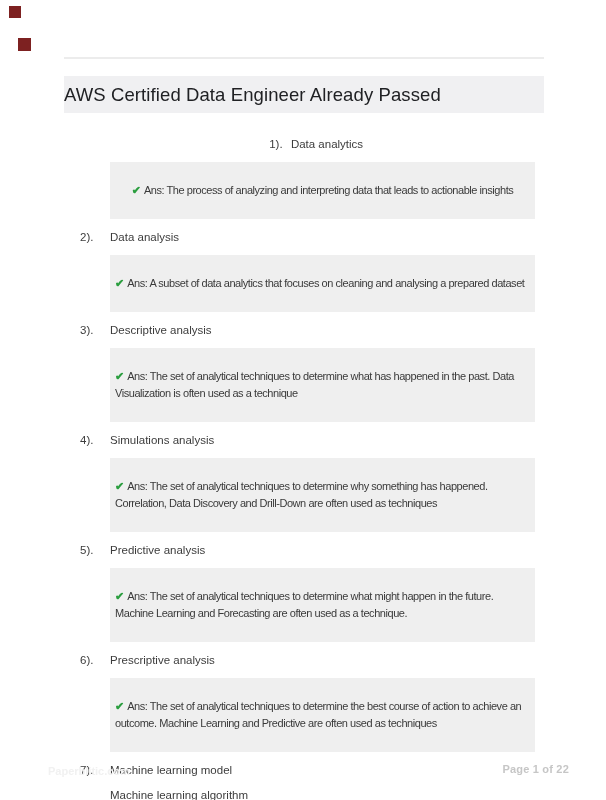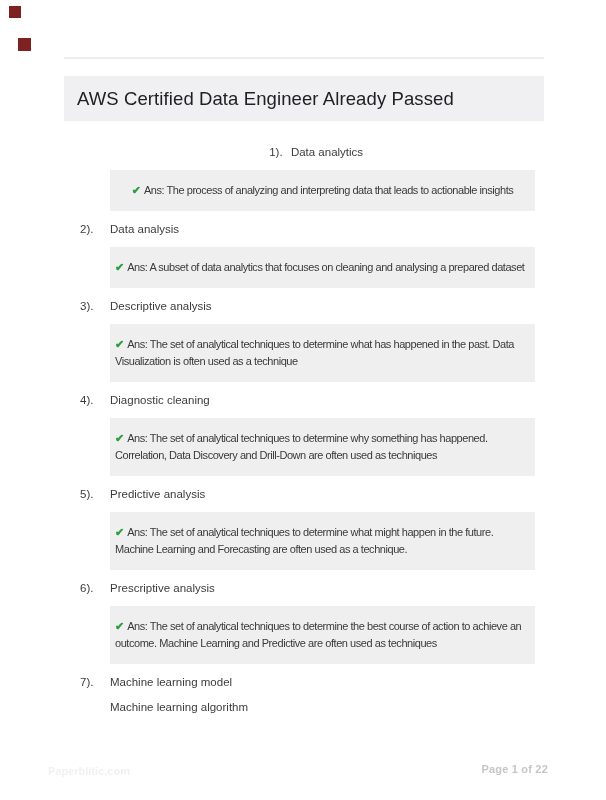--- a/index.html
+++ b/index.html
@@ -16,58 +16,58 @@
 
   .divider {
     position: absolute; left: 64px; top: 57px;
     width: 480px; height: 2px; background: #ececec;
   }
 
   .content { position: absolute; left: 64px; top: 76px; width: 480px; }
 
   .titlebox {
     background: #f0f0f2;
-    height: 45px;
+    height: 37px;
     display: flex; align-items: center;
-    padding-left: 13px; box-sizing: border-box;
+    box-sizing: border-box;
     font-size: 18.5px; color: #202124;
     letter-spacing: 0.1px;
     white-space: nowrap;
   }
 
   .qa-item { margin-top: 11px; }
   .qa-item.first { margin-top: 24px; text-align: center; }
 
   .qa-row {
     font-size: 11.5px; color: #3c3c3c;
     height: 14px; line-height: 14px;
     white-space: nowrap;
   }
   .qa-num { display: inline-block; margin-left: 16px; width: 30px; }
 
   .qa-ans {
     margin-top: 11px; margin-left: 46px;
     width: 425px; box-sizing: border-box;
     background: #efefef;
-    padding: 12px 5px;
+    padding: 20px 5px;
     font-size: 11px; letter-spacing: -0.45px;
     line-height: 17px; color: #3a3a3a;
   }
   .check {
     color: #2b9e3f;
     font-size: 11px; font-weight: 700;
     margin-right: 3px; letter-spacing: 0;
   }
 
   .footer-watermark {
     position: absolute; left: 48px; top: 765px;
     font-size: 11px; color: #f1f1f1; font-weight: 700;
   }
   .page-info {
-    position: absolute; top: 763px; right: 58px;
+    position: absolute; top: 763px; right: 37px;
     font-size: 11px; color: #c6c6c6; font-weight: 700;
     letter-spacing: 0.2px;
   }
 </style>
 </head>
 <body>
 
 <span class="sq sq1"></span>
 <span class="sq sq2"></span>
 
@@ -99,21 +99,21 @@
     <div class="qa-row">
       <span class="qa-num">3).</span><span>Descriptive analysis</span>
     </div>
     <div class="qa-ans">
       <span class="check">✔</span><span>Ans: The set of analytical techniques to determine what has happened in the past. Data Visualization is often used as a technique</span>
     </div>
   </section>
 
   <section class="qa-item">
     <div class="qa-row">
-      <span class="qa-num">4).</span><span>Diagnostic cleaning</span>
+      <span class="qa-num">4).</span><span>Simulations analysis</span>
     </div>
     <div class="qa-ans">
       <span class="check">✔</span><span>Ans: The set of analytical techniques to determine why something has happened. Correlation, Data Discovery and Drill-Down are often used as techniques</span>
     </div>
   </section>
 
   <section class="qa-item">
     <div class="qa-row">
       <span class="qa-num">5).</span><span>Predictive analysis</span>
     </div>

